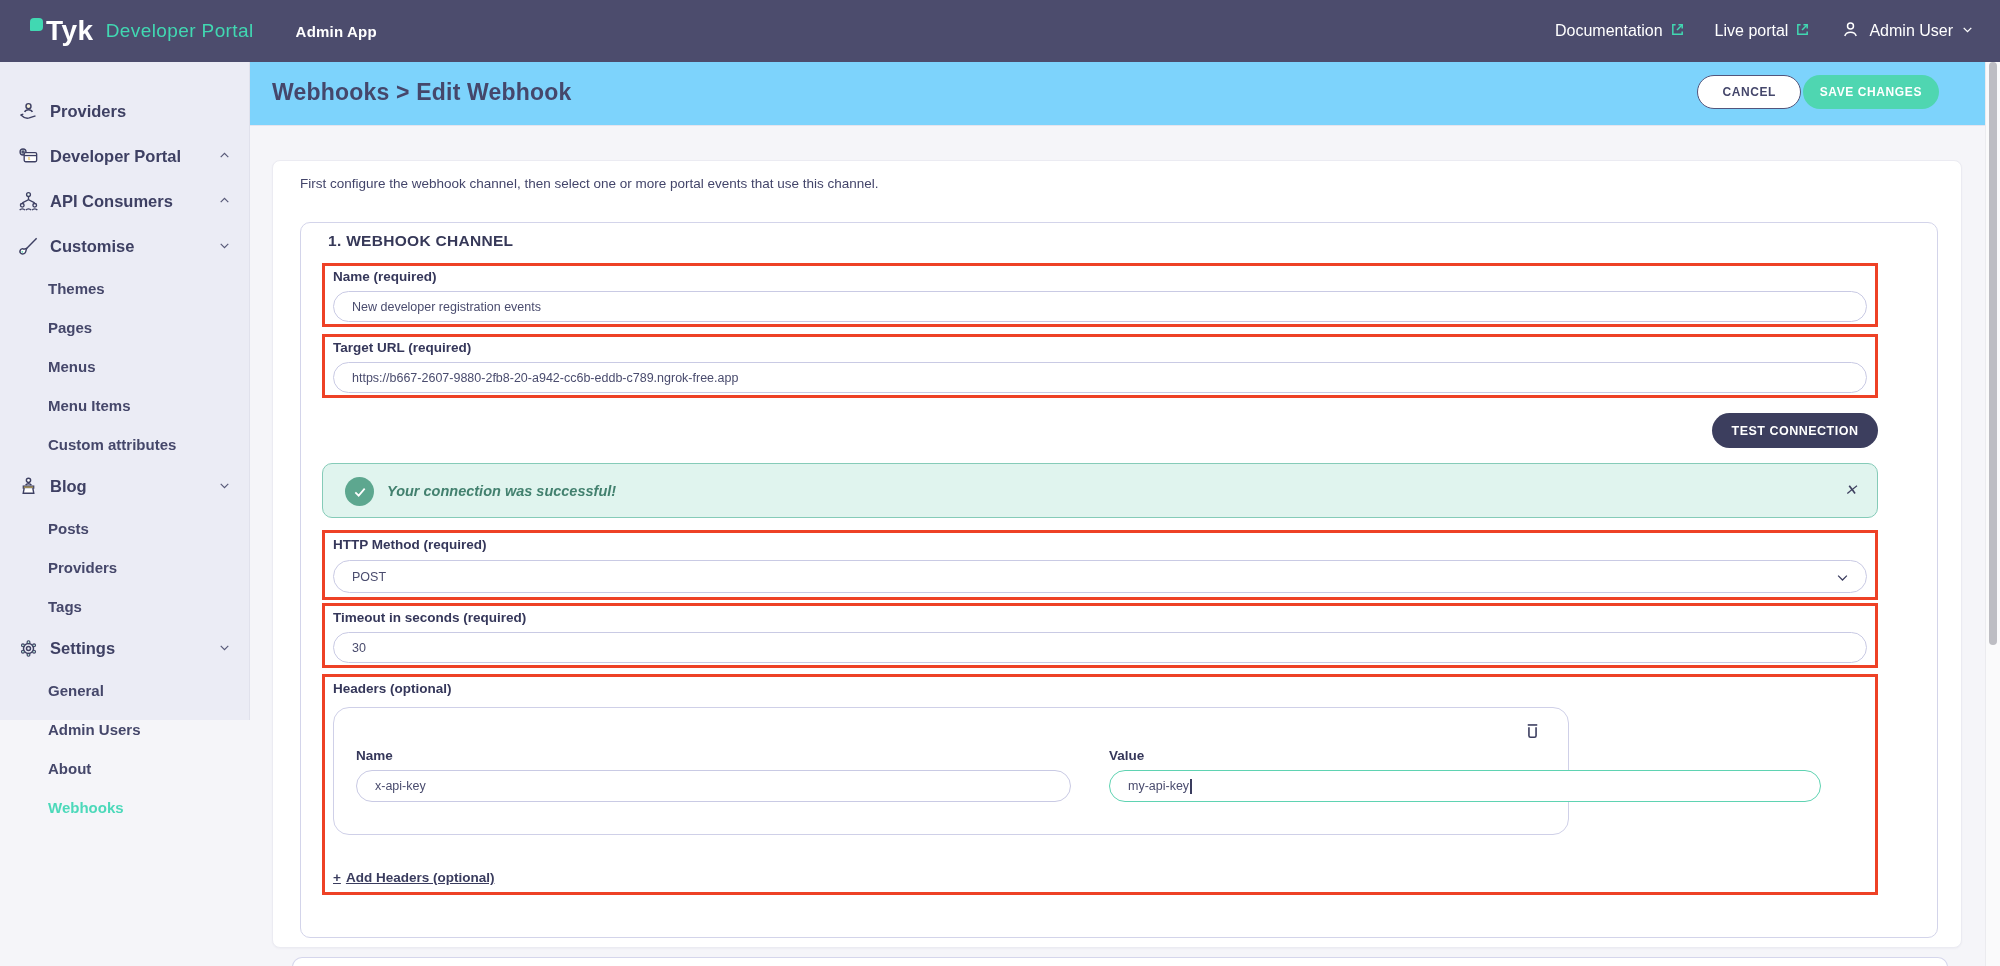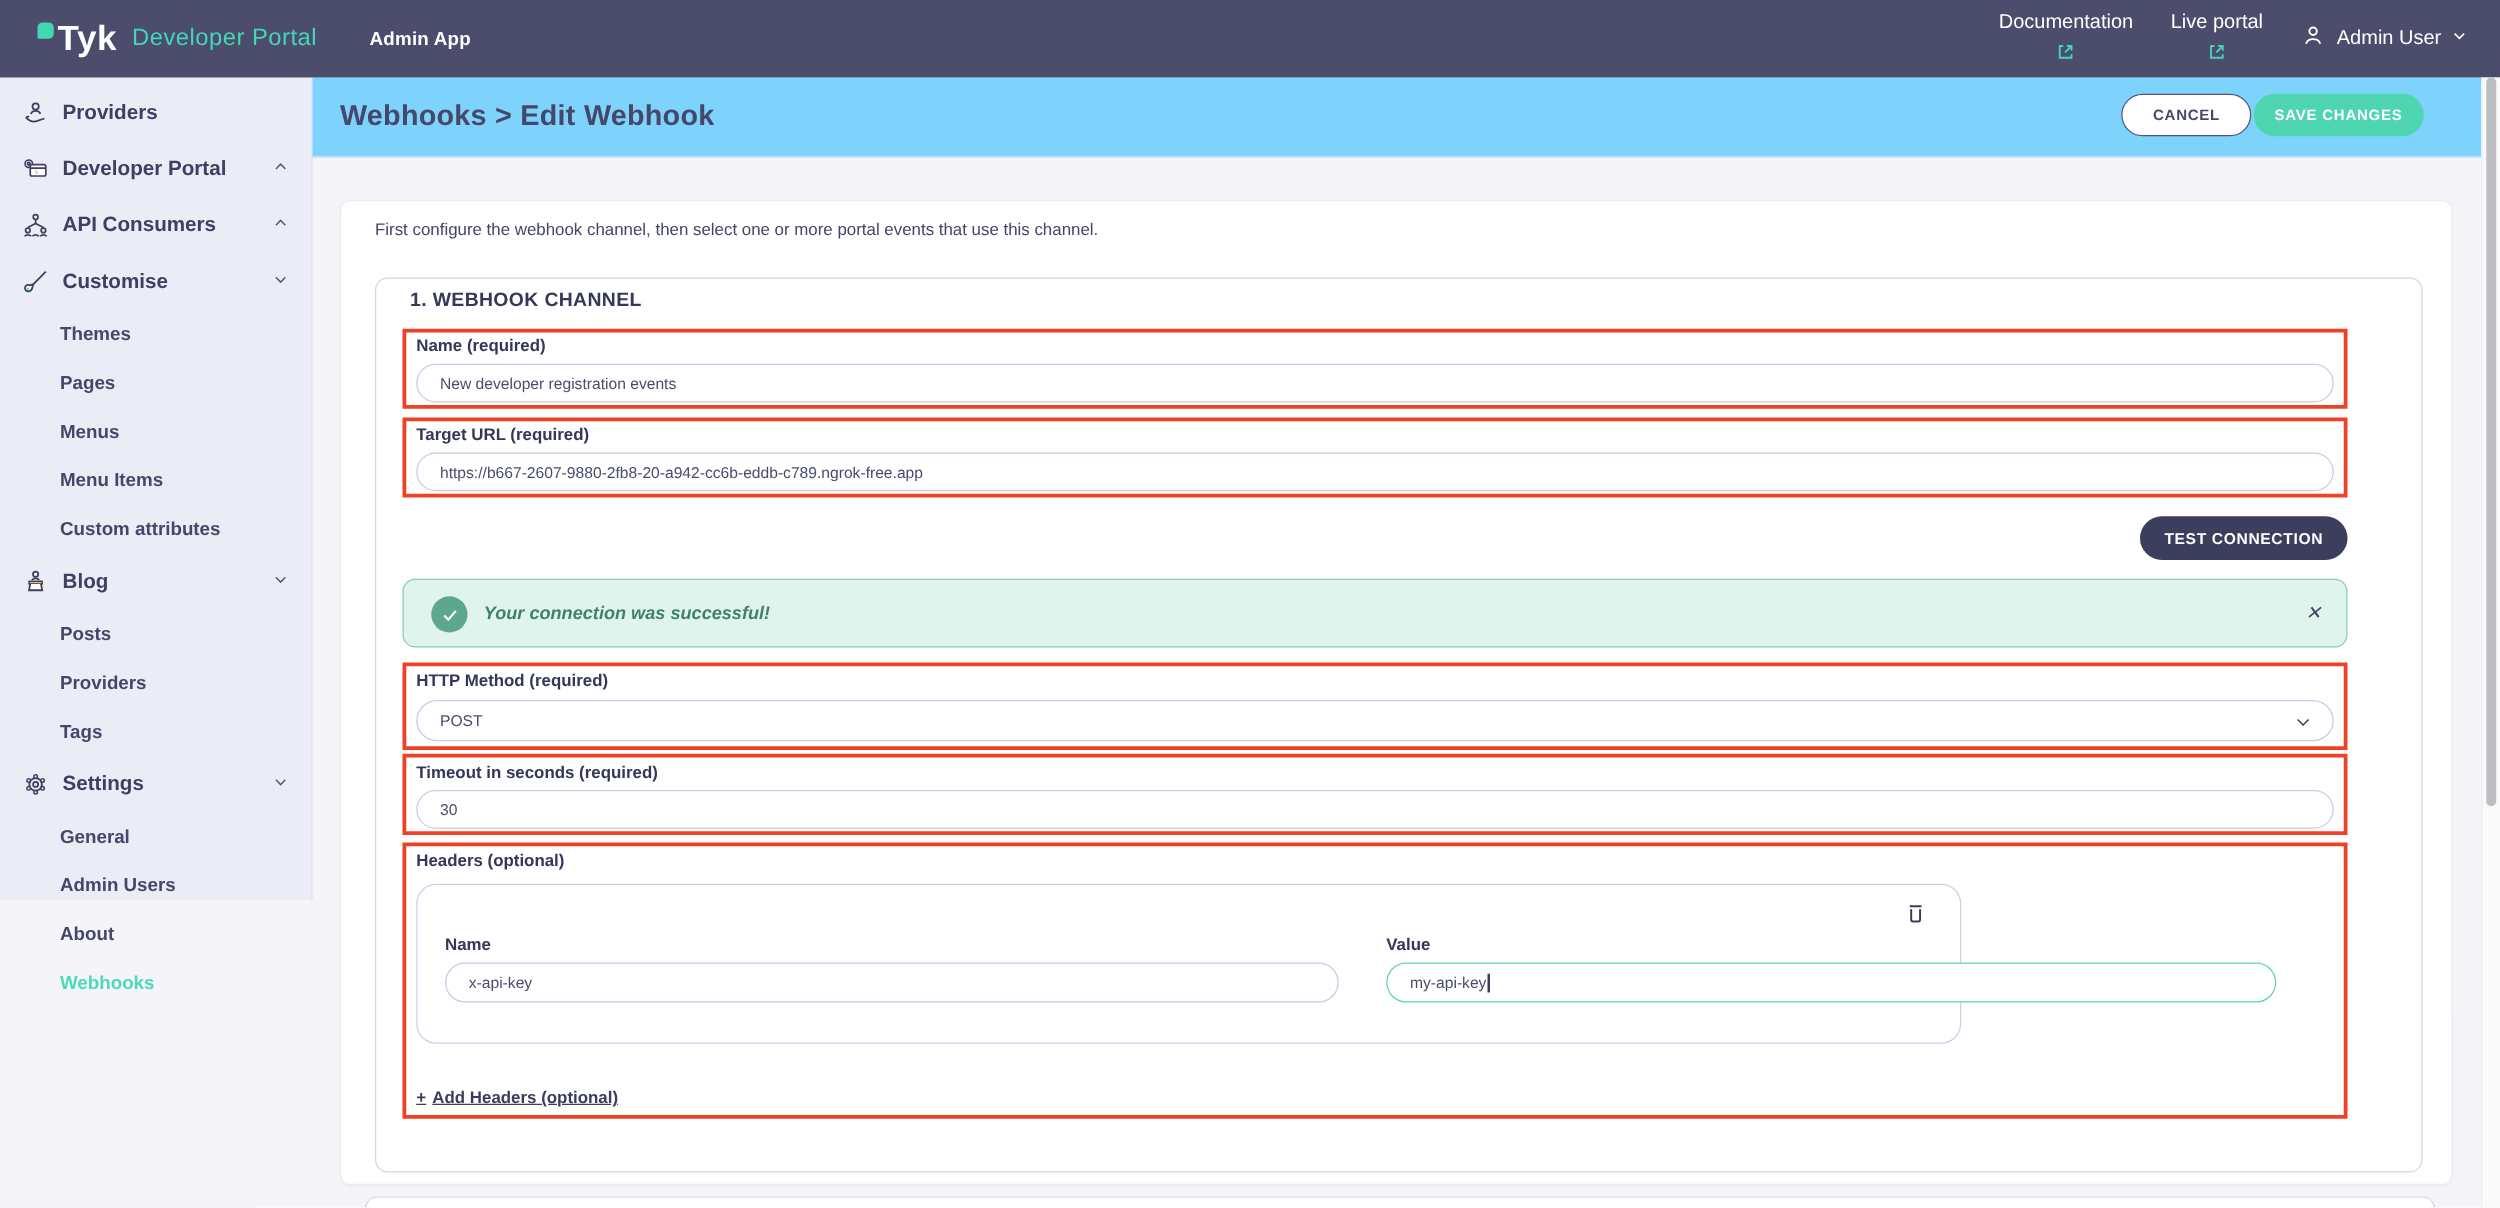--- a/index.html
+++ b/index.html
@@ -7,25 +7,25 @@
   body { font-family:"Liberation Sans", sans-serif; background:#f5f5f9; position:relative; }
 
   
   .navbar { position:absolute; left:0; top:0; width:2000px; height:62px; background:#4c4c6d; display:flex; align-items:center; z-index:40; }
   .logo-wrap { display:flex; align-items:center; margin-left:30px; }
   .logo-leaf { width:13px; height:13px; background:#41d8b2; border-radius:4px 4px 4px 1px; margin-right:3px; margin-top:-14px; }
   .logo-text { color:#ffffff; font-size:28px; font-weight:700; letter-spacing:.5px; }
   .logo-sub { color:#41d8b2; font-size:19px; font-weight:400; letter-spacing:.4px; margin-left:12px; }
   .app-label { color:#ffffff; font-size:15px; font-weight:600; margin-left:42px; letter-spacing:.2px; }
   .nav-right { position:absolute; right:26px; top:0; height:62px; display:flex; align-items:center; gap:30px; }
-  .nav-link { display:flex; align-items:center; gap:7px; color:#ffffff; font-size:16px; cursor:pointer;flex-direction:column; }
+  .nav-link { display:flex; align-items:center; gap:7px; color:#ffffff; font-size:16px; cursor:pointer; }
   .nav-user { display:flex; align-items:center; gap:8px; color:#ffffff; font-size:16px; cursor:pointer; }
 
   
-  .sidebar { position:absolute; left:0; top:62px; width:250px; height:658px; background:#ebecf5; border-right:1px solid #e0e1ec; padding-top:6px; z-index:10; }
+  .sidebar { position:absolute; left:0; top:62px; width:250px; height:658px; background:#ebecf5; border-right:1px solid #e0e1ec; padding-top:27px; z-index:10; }
   .side-item { height:45px; display:flex; align-items:center; padding:0 18px 0 16px; cursor:pointer; color:#3e4063; }
   .side-item .icon { width:24px; height:24px; display:flex; align-items:center; justify-content:center; }
   .side-item .lbl { font-size:16.5px; font-weight:700; margin-left:10px; flex:1; }
   .side-sub { height:39px; display:flex; align-items:center; padding-left:48px; font-size:15px; font-weight:600; color:#45476a; cursor:pointer; }
   .side-sub.active { color:#4cd9ba; }
   .chev { opacity:.85; }
 
   
   .header-band { position:absolute; left:250px; top:62px; width:1750px; height:64px; background:#7dd3fc; border-bottom:1px solid #e4e4ee; z-index:20; }
   .breadcrumb { position:absolute; left:22px; top:17px; font-size:23px; font-weight:700; color:#45476b; letter-spacing:.2px; }

